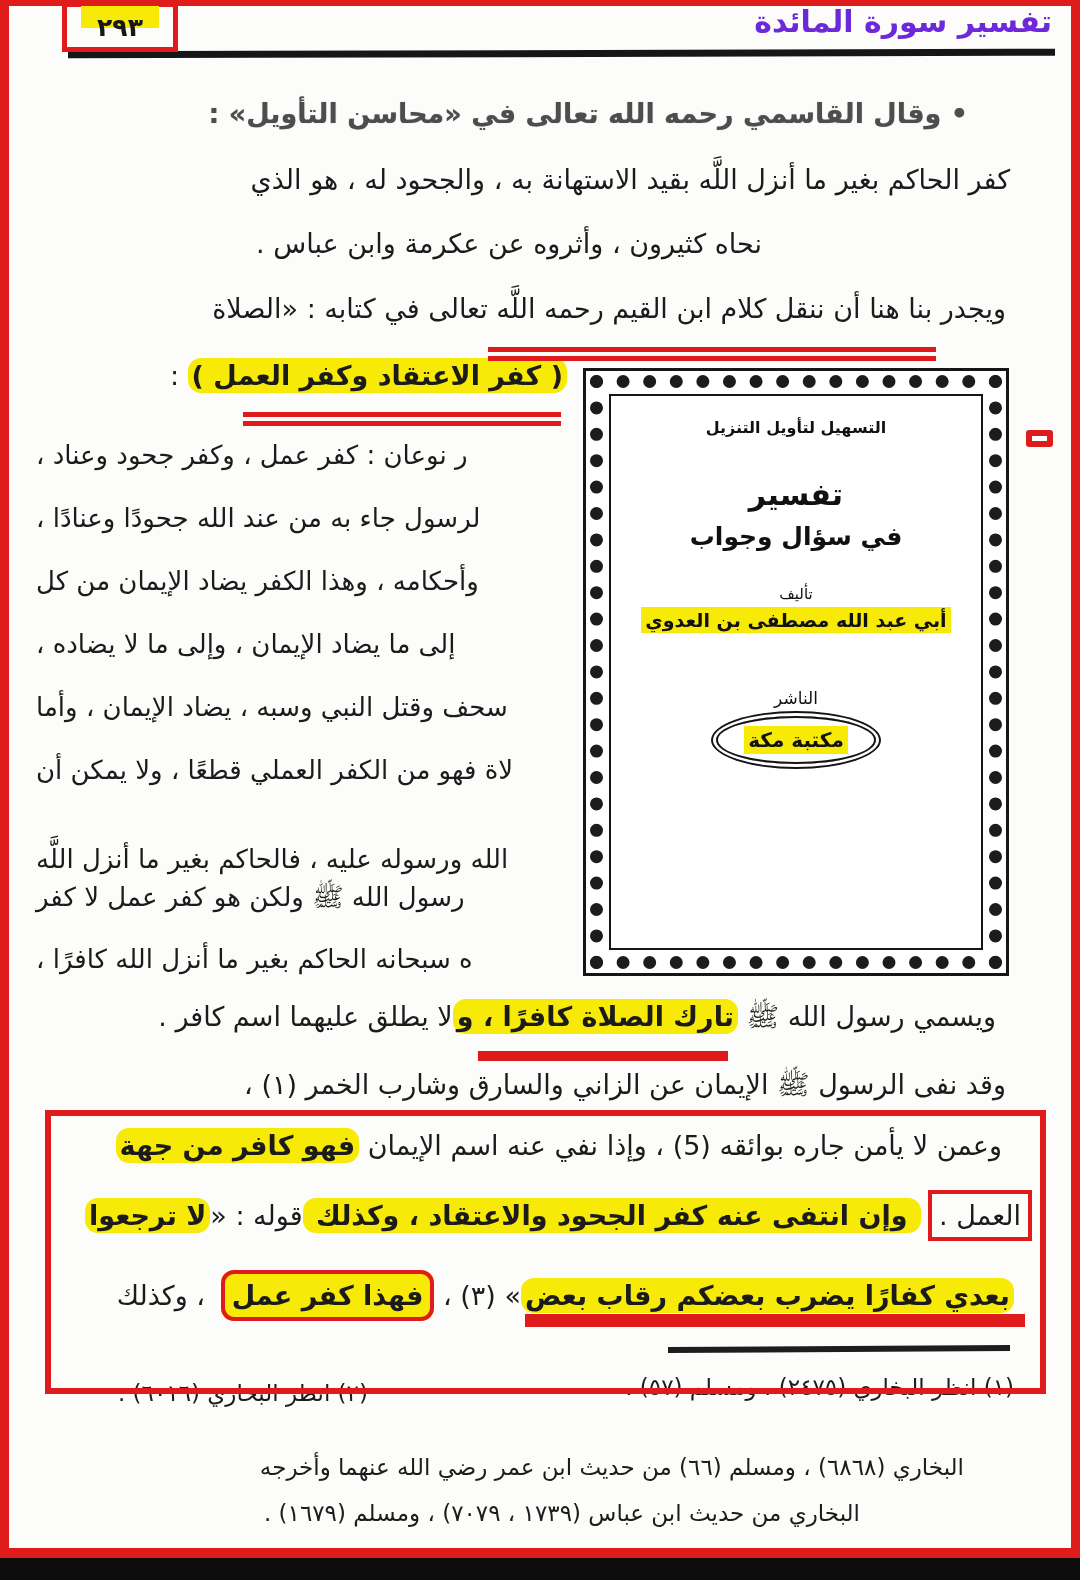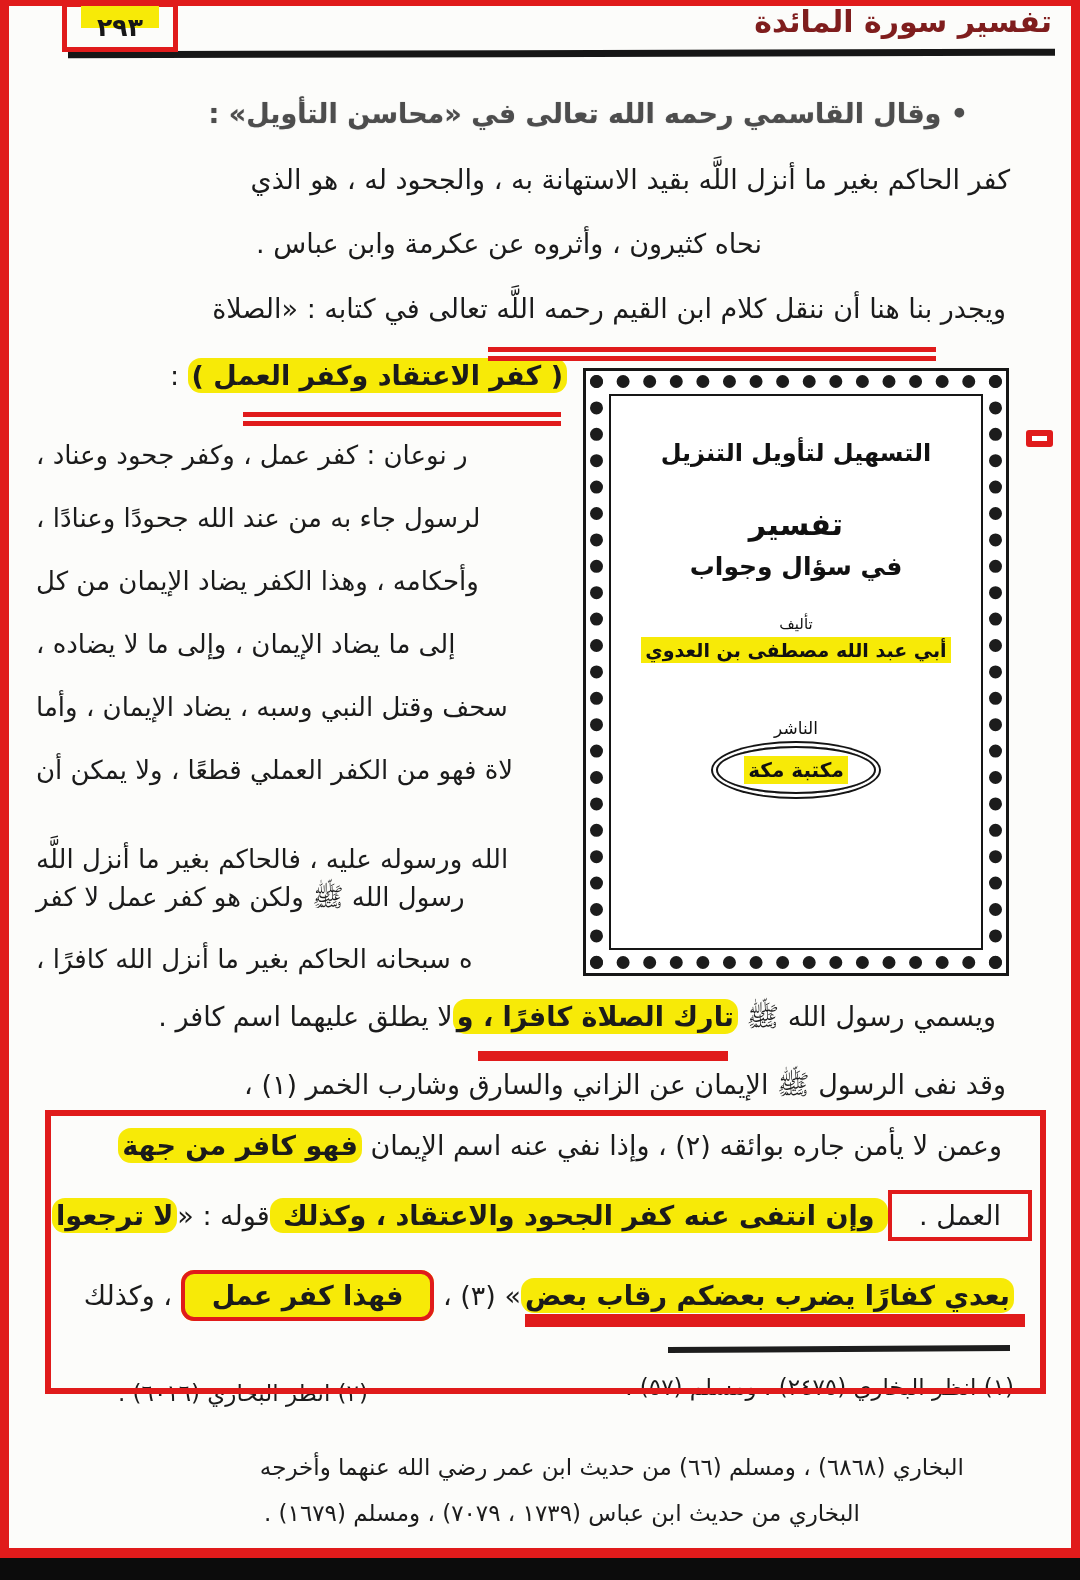--- a/index.html
+++ b/index.html
@@ -13,29 +13,29 @@
   .frame-left{left:0;top:0;width:9px;height:1558px;}
   .frame-top{left:0;top:0;width:1080px;height:6px;}
   .frame-right{left:1071px;top:0;width:9px;height:1558px;}
   .frame-bottom{left:0;top:1548px;width:1080px;height:10px;}
   .black-bar{position:absolute;left:0;top:1558px;width:1080px;height:22px;background:#0c0c0c;z-index:9;}
 
   
   .page-badge{position:absolute;left:38px;top:2px;width:106px;height:40px;border:5px solid #e01b1b;z-index:6;margin-left:24px;}
   .page-badge .yellow{position:absolute;left:14px;right:14px;top:-5px;height:26px;background:#f7ea07;}
   .page-badge .num{position:absolute;left:0;right:0;top:6px;text-align:center;font-size:25px;font-weight:bold;color:#171717;}
-  .header-title{position:absolute;right:28px;top:4px;font-size:30px;font-weight:bold;color:#7f1d1d;white-space:nowrap;}
+  .header-title{position:absolute;right:28px;top:4px;font-size:30px;font-weight:bold;color:#6d28d9;white-space:nowrap;}
   .header-rule{position:absolute;left:68px;top:50px;width:987px;height:7px;background:#161616;transform:rotate(-0.15deg);}
 
   
   .bline{position:absolute;white-space:nowrap;font-size:27px;color:#1b1b1b;direction:rtl;}
   .faded{color:#4d4d4d;font-weight:bold;text-shadow:0 0 1px #9a9a9a;}
   .hl{background:#f7ea07;padding:2px 4px;}
   .hlb{background:#f7ea07;padding:2px 4px;font-weight:bold;border-radius:13px;}
-  .redbox-span{border:4px solid #e01b1b;padding:6px 27px;}
+  .redbox-span{border:4px solid #e01b1b;padding:6px 7px;margin-left:7px;}
 
   
   .lline{position:absolute;left:36px;width:544px;text-align:left;white-space:nowrap;font-size:26px;direction:rtl;}
 
   
   .dbl-underline{position:absolute;height:5px;background:#e01b1b;z-index:4;}
   .dbl-underline::after{content:"";position:absolute;left:0;right:0;top:9px;height:5px;background:#e01b1b;}
   .thick-underline{position:absolute;background:#e01b1b;z-index:4;}
   .big-red-box{position:absolute;left:45px;top:1110px;width:989px;height:272px;border:6px solid #e01b1b;z-index:3;}
   .footnote-divider{position:absolute;left:668px;top:1346px;width:342px;height:6px;background:#1d1d1d;transform:rotate(-0.3deg);z-index:2;}
@@ -44,21 +44,21 @@
 
   
   .fline{position:absolute;white-space:nowrap;font-size:23px;color:#1c1c1c;direction:rtl;}
 
   
   .cover{position:absolute;left:583px;top:368px;width:426px;height:608px;background:#fff;z-index:5;}
   .cover .b1{position:absolute;inset:0;border:3px solid #161616;}
   .cover .b2{position:absolute;inset:7px;border:13px dotted #1c1c1c;}
   .cover .b3{position:absolute;inset:26px;border:2px solid #161616;}
   .cover-content{position:absolute;inset:30px;text-align:center;direction:rtl;color:#111;}
-  .cv-series{margin-top:41px;font-size:24px;font-weight:bold;}
+  .cv-series{margin-top:20px;font-size:16px;font-weight:bold;}
   .cv-title-top{margin-top:40px;font-size:30px;font-weight:bold;}
   .cv-title-main{margin-top:4px;font-size:46px;font-weight:bold;letter-spacing:-1px;}
   .cv-subtitle{margin-top:10px;font-size:25px;font-weight:bold;}
   .cv-author-label{margin-top:34px;font-size:15px;}
   .cv-author{margin-top:6px;font-size:19px;font-weight:bold;}
   .cv-publisher-label{margin-top:57px;font-size:17px;}
   .cv-oval{display:inline-block;margin-top:8px;padding:10px 26px;border:2px solid #141414;border-radius:50%;box-shadow:0 0 0 3px #fff,0 0 0 5px #141414;}
   .cv-publisher{font-size:20px;font-weight:bold;}
 </style>
 </head>
@@ -97,21 +97,21 @@
   <div class="bline" style="right:84px;top:1000px;">
     <span>ويسمي رسول الله ﷺ </span><span class="hlb">تارك الصلاة كافرًا ، و</span><span>لا يطلق عليهما اسم كافر .</span>
   </div>
   <div class="thick-underline" style="left:478px;top:1051px;width:250px;height:10px;"></div>
 
   <div class="bline" style="right:74px;top:1068px;">وقد نفى الرسول ﷺ الإيمان عن الزاني والسارق وشارب الخمر (١) ،</div>
 
   <div class="big-red-box"></div>
 
   <div class="bline" style="right:78px;top:1130px;">
-    <span>وعمن لا يأمن جاره بوائقه (٢) ، وإذا نفي عنه اسم الإيمان </span><span class="hlb">فهو كافر من جهة</span>
+    <span>وعمن لا يأمن جاره بوائقه (5) ، وإذا نفي عنه اسم الإيمان </span><span class="hlb">فهو كافر من جهة</span>
   </div>
 
   <div class="bline" style="right:48px;top:1200px;">
     <span class="redbox-span">العمل .</span><span class="hlb"> وإن انتفى عنه كفر الجحود والاعتقاد ، وكذلك </span><span>قوله : «</span><span class="hlb">لا ترجعوا</span>
   </div>
 
   <div class="bline" style="right:66px;top:1280px;">
     <span class="hlb">بعدي كفارًا يضرب بعضكم رقاب بعض</span><span>» (٣) ، </span><span class="redbox-span hlb">فهذا كفر عمل</span><span> ، وكذلك</span>
   </div>
 

